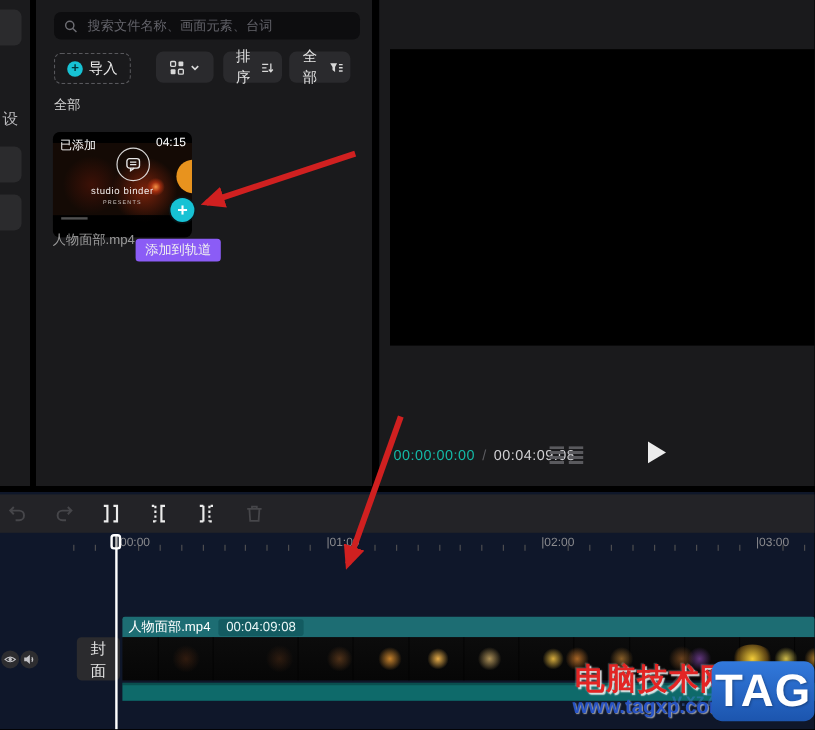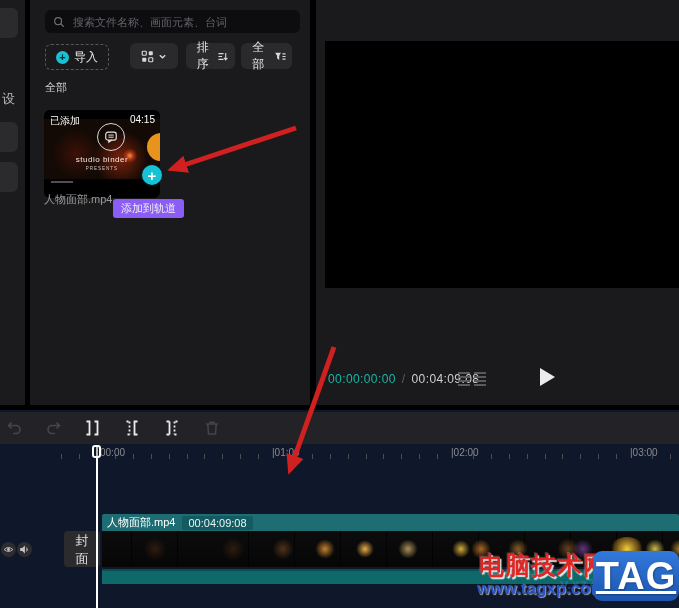--- a/index.html
+++ b/index.html
@@ -84,21 +84,21 @@
       linear-gradient(180deg,#0c0c0c,#060606);
     background-position:101px 0,0 0;}
   .frame-light{position:absolute;top:6px;width:26px;height:24px;border-radius:50%;}
   #audio-bar{left:102px;top:159px;width:577px;height:15px;background:#0e6a6a;box-shadow:inset 0 2px 0 rgba(0,0,0,.25);}
 
   
   #arrows{left:0;top:0;width:679px;height:608px;pointer-events:none;z-index:40;}
   #wm-ghost{left:560px;top:575px;color:rgba(70,130,225,.4);font-size:15px;font-weight:bold;z-index:49;}
   #wm-site{left:479px;top:549px;color:#e32524;font-size:25px;font-weight:bold;letter-spacing:1px;text-shadow:1.5px 1.5px 1px rgba(255,255,255,.85), -1px -1px 1px rgba(255,255,255,.25);z-index:51;}
   #wm-url{left:477px;top:579px;color:#2753c4;font-size:17px;font-weight:bold;text-shadow:1px 1px 1px rgba(255,255,255,.6);z-index:51;}
-  #wm-badge{left:593px;top:551px;width:86px;height:50px;border-radius:9px;background:linear-gradient(180deg,#3279dc,#1c55ae);color:#fff;font-size:38px;font-weight:bold;display:flex;align-items:center;justify-content:center;letter-spacing:1px;z-index:51;text-shadow:1px 1px 2px rgba(0,0,0,.3);text-decoration:underline;}
+  #wm-badge{left:593px;top:551px;width:86px;height:50px;border-radius:9px;background:linear-gradient(180deg,#3279dc,#1c55ae);color:#fff;font-size:38px;font-weight:bold;display:flex;align-items:center;justify-content:center;letter-spacing:1px;z-index:51;text-shadow:1px 1px 2px rgba(0,0,0,.3);}
 </style>
 </head>
 <body>
 
 <div id="root">
 
   <div id="sidebar" class="abs">
     <div class="abs side-btn" style="top:8px"></div>
     <div class="abs side-label" style="top:90px">设</div>
     <div class="abs side-btn" style="top:122px"></div>

